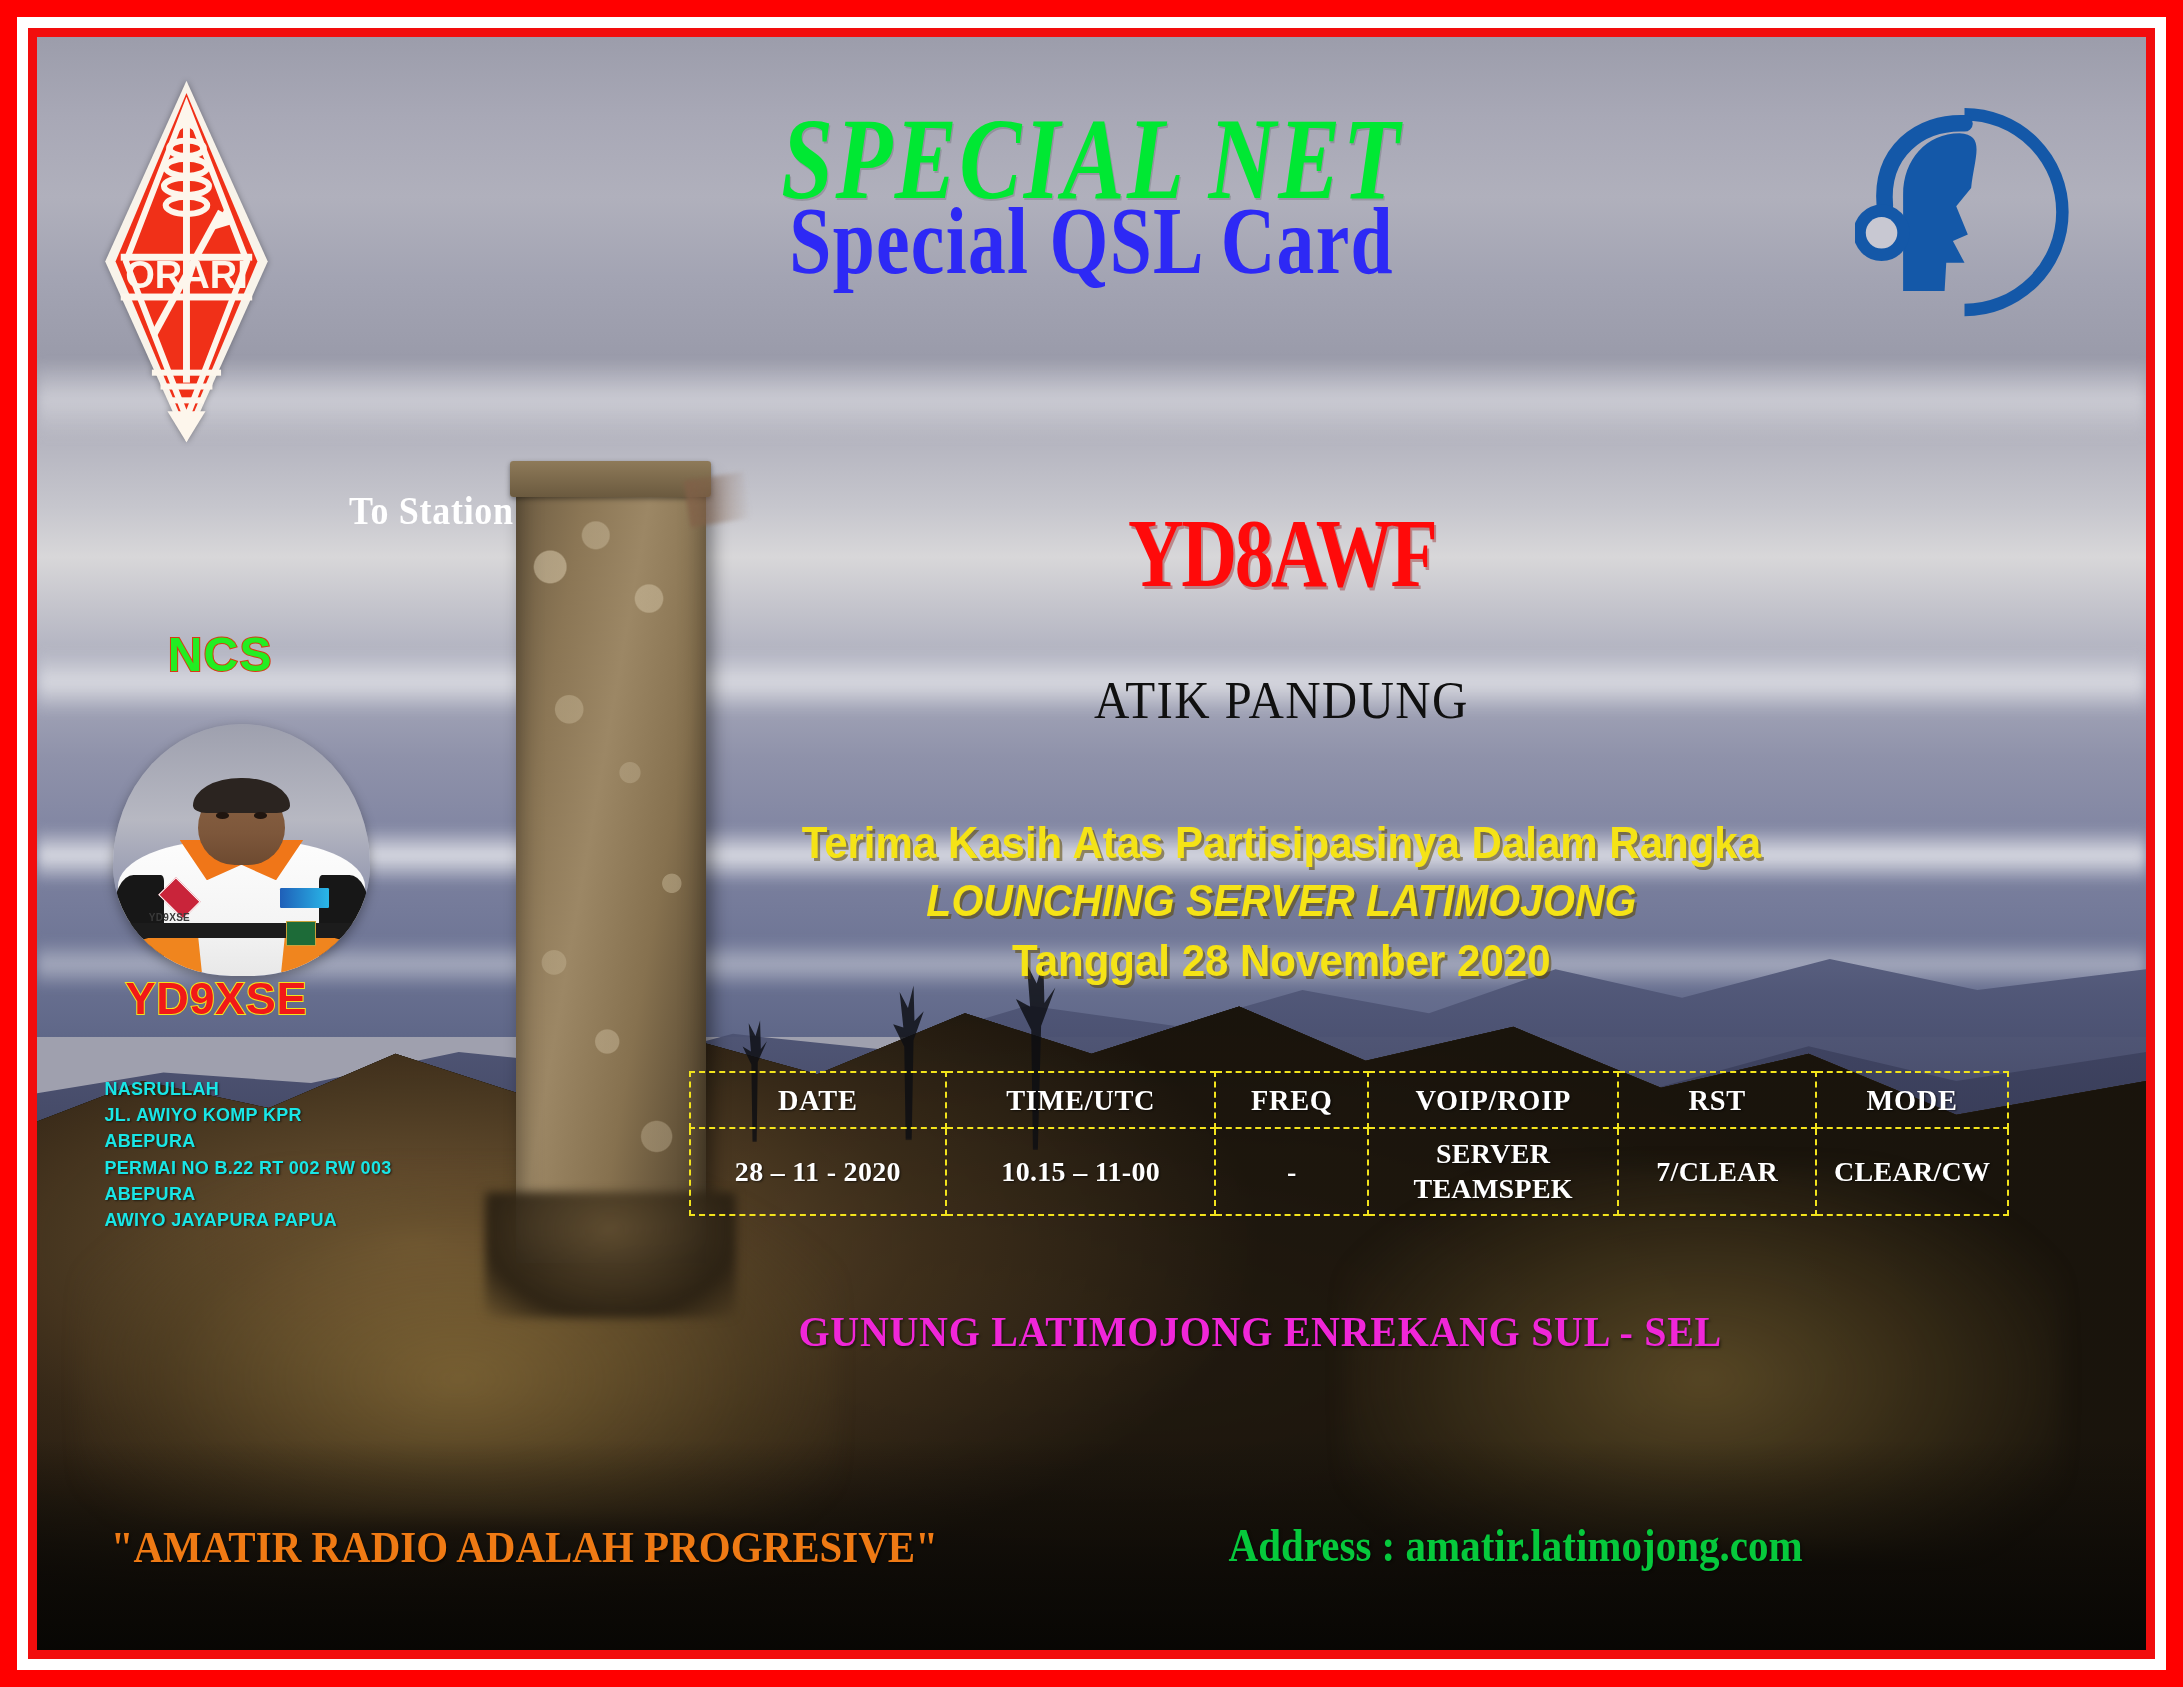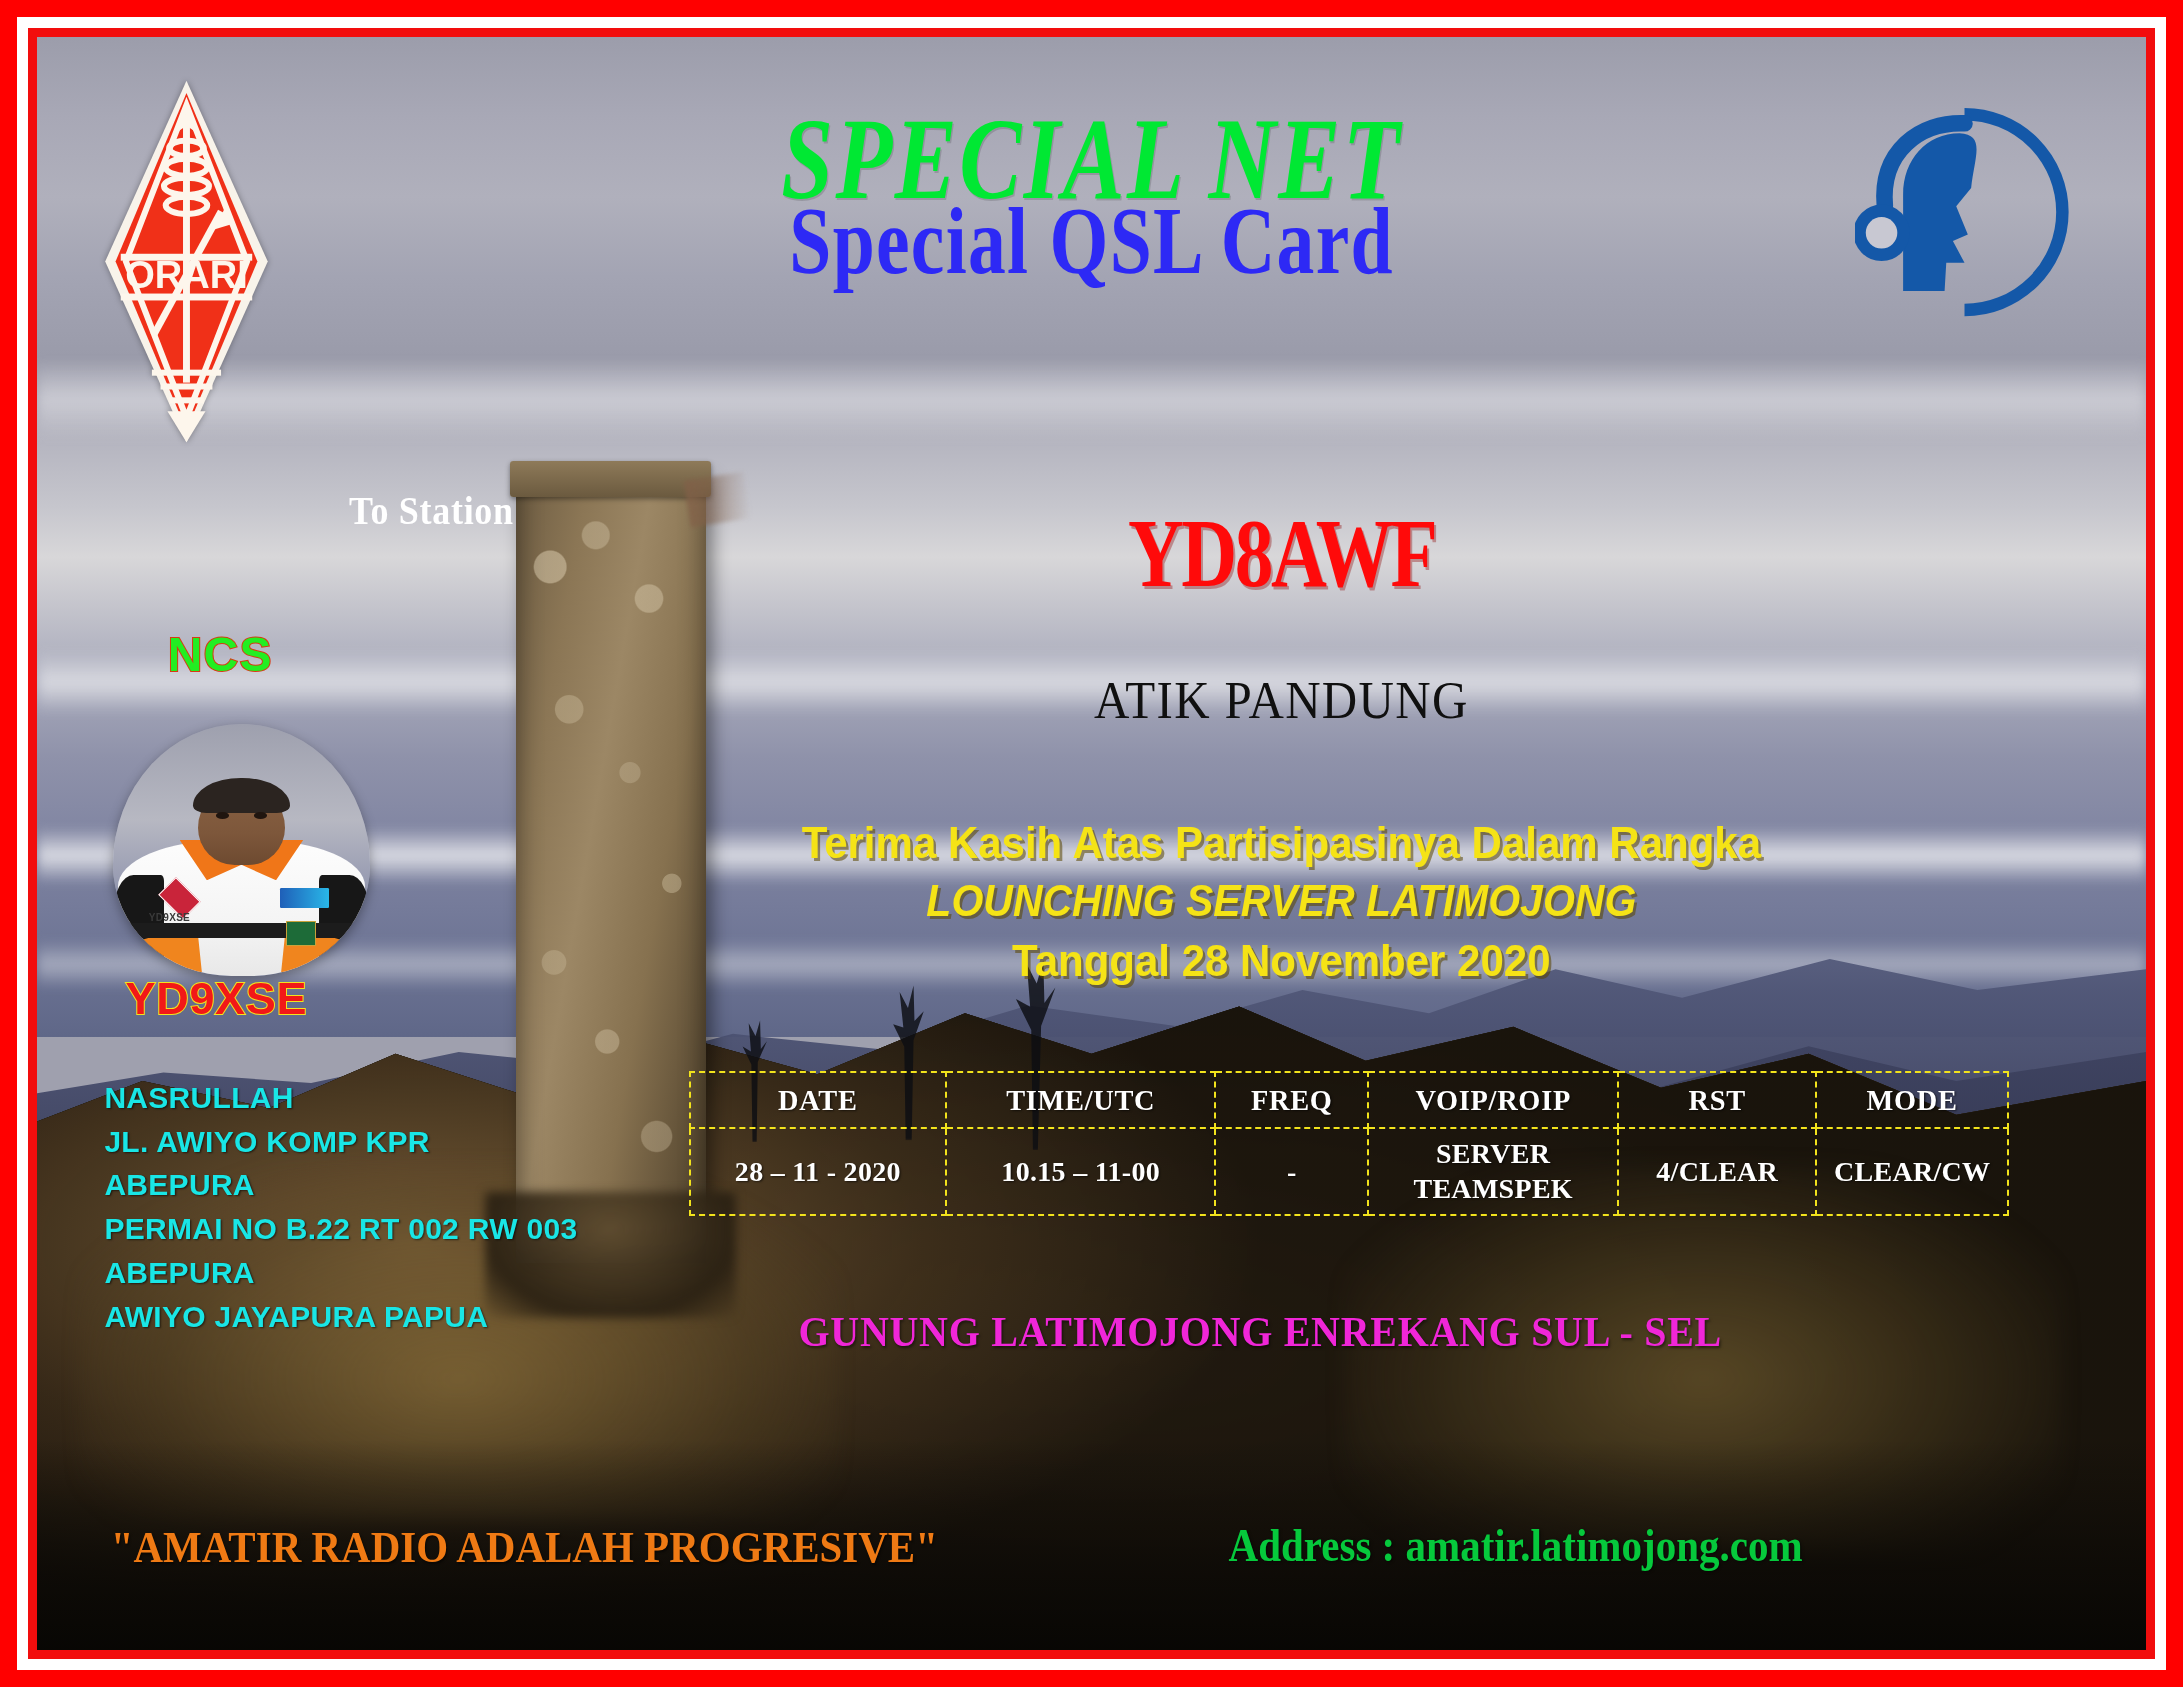--- a/index.html
+++ b/index.html
@@ -283,21 +283,21 @@
     font-size:45px;color:#f21818;
     -webkit-text-stroke:2px #f3e31f;
     paint-order:stroke fill;
     letter-spacing:0.7px;
   }
 
   
   .address{
     position:absolute;left:3.2%;top:64.4%;
     font-family:"Liberation Sans",sans-serif;font-weight:bold;
-    font-size:30px;line-height:1.46;
+    font-size:18px;line-height:1.46;
     color:#19e6e6;
     text-shadow:1.3px 1.3px 2px rgba(0,0,0,.55);
     letter-spacing:0.3px;
   }
   .address div{white-space:nowrap;}
 
   
   .qtable{
     position:absolute;left:30.9%;top:64.1%;width:62.6%;
     border-collapse:collapse;
@@ -482,21 +482,21 @@
            <td class="c-mode">MODE</td>
          </tr>
          <tr class="row">
            <td>28 – 11 - 2020</td>
            <td>10.15 – 11-00</td>
            <td>-</td>
            <td>
              <div>SERVER</div>
              <div>TEAMSPEK</div>
            </td>
-           <td>4/CLEAR</td>
+           <td>7/CLEAR</td>
            <td>CLEAR/CW</td>
          </tr>
        </tbody>
             </table>
 
        <div class="mountain-line">GUNUNG LATIMOJONG ENREKANG SUL - SEL</div>
 
        <div class="footer-quote">"AMATIR  RADIO ADALAH PROGRESIVE"</div>
        <div class="footer-addr">Address  : amatir.latimojong.com</div>
 

